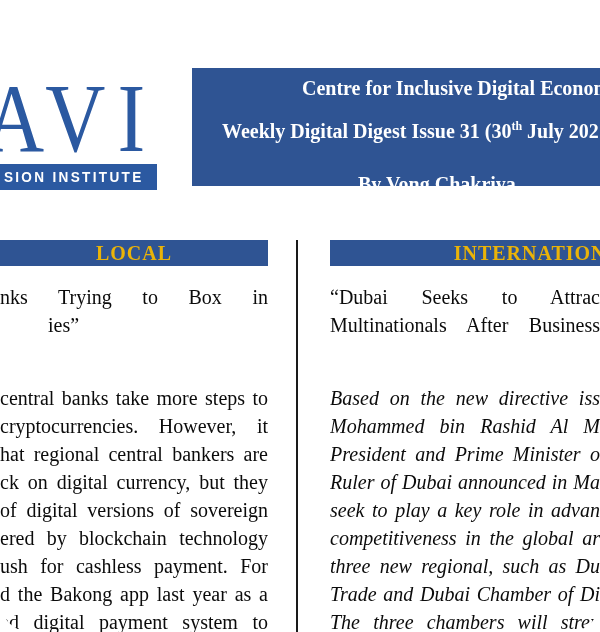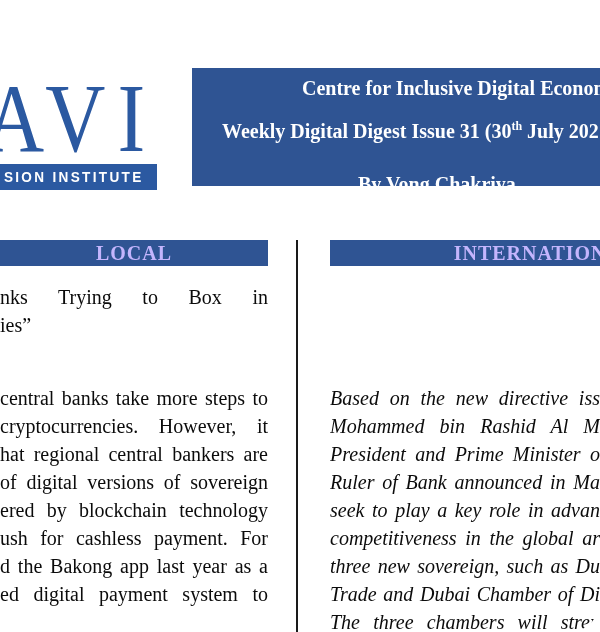--- a/index.html
+++ b/index.html
@@ -39,33 +39,33 @@
   .banner .b1{left:110px;top:8px;}
   .banner .b2{left:30px;top:51px;}
   .banner .b3{left:166px;top:88px;margin-top:16px;}
   .banner sup{font-size:12px;vertical-align:super;line-height:0;}
   
   .section-bar{
     position:absolute;top:240px;height:26px;background:var(--banner_blue,#2F5493);
     display:flex;align-items:center;justify-content:center;
   }
   .section-bar .bar-label{
-    color:#c4b5fd;font-weight:bold;font-size:20px;letter-spacing:1px;
+    color:#eab308;font-weight:bold;font-size:20px;letter-spacing:1px;
     font-family:"Liberation Serif", serif;white-space:nowrap;
   }
   .bar-local{left:0;width:268px;}
   .bar-intl{left:330px;width:430px;}
   
   .divider{position:absolute;left:296px;top:240px;width:2px;height:392px;background:var(--divider_black,#1a1a1a);}
   
   .article-title{position:absolute;top:283px;font-weight:normal;font-size:20px;}
   .title-left{left:0;width:268px;}
   .title-right{left:330px;width:270px;}
   .t-line{height:28px;line-height:28px;text-align:justify;text-align-last:justify;white-space:normal;overflow:hidden;}
-  .t-line.align-left{text-align:center;text-align-last:left;}
+  .t-line.align-left{text-align:center;text-align-last:left;margin-left:48px;}
   .article-body{position:absolute;top:352px;font-size:20px;margin-top:32px;}
   .body-left{left:0;width:268px;}
   .body-right{left:330px;width:270px;font-style:italic;}
   .article-body .line{height:28px;line-height:28px;text-align:justify;text-align-last:justify;overflow:hidden;}
 </style>
 </head>
 <body>
 
 <div class="page" style="--banner_blue: #2F5493; --logo_blue: #2B59A1; --text_black: #0b0b0b; --divider_black: #1a1a1a;">
 
@@ -86,37 +86,42 @@
     <span class="bar-label">LOCAL</span>
   </div>
   <div class="article-title title-left">
     <div class="t-line">nks Trying to Box in</div>
     <div class="t-line align-left">ies”</div>
   </div>
   <div class="article-body body-left">
       <div class="line">central banks take more steps to</div>
       <div class="line">cryptocurrencies. However, it</div>
       <div class="line">hat regional central bankers are</div>
+      <div class="line">ck on digital currency, but they</div>
       <div class="line">of digital versions of sovereign</div>
       <div class="line">ered by blockchain technology</div>
       <div class="line">ush for cashless payment. For</div>
       <div class="line">d the Bakong app last year as a</div>
       <div class="line">ed digital payment system to</div>
     </div>
 
   <div class="divider"></div>
 
   <div class="section-bar bar-intl">
     <span class="bar-label">INTERNATIONAL</span>
   </div>
+  <div class="article-title title-right">
+    <div class="t-line">“Dubai Seeks to Attrac</div>
+    <div class="t-line">Multinationals After Business</div>
+  </div>
   <div class="article-body body-right">
       <div class="line">Based on the new directive iss</div>
       <div class="line">Mohammed bin Rashid Al M</div>
       <div class="line">President and Prime Minister o</div>
-      <div class="line">Ruler of Bank announced in Ma</div>
+      <div class="line">Ruler of Dubai announced in Ma</div>
       <div class="line">seek to play a key role in advan</div>
       <div class="line">competitiveness in the global ar</div>
-      <div class="line">three new sovereign, such as Du</div>
+      <div class="line">three new regional, such as Du</div>
       <div class="line">Trade and Dubai Chamber of Di</div>
       <div class="line">The three chambers will stren</div>
     </div>
 
 </div>
 
 </body></html>

